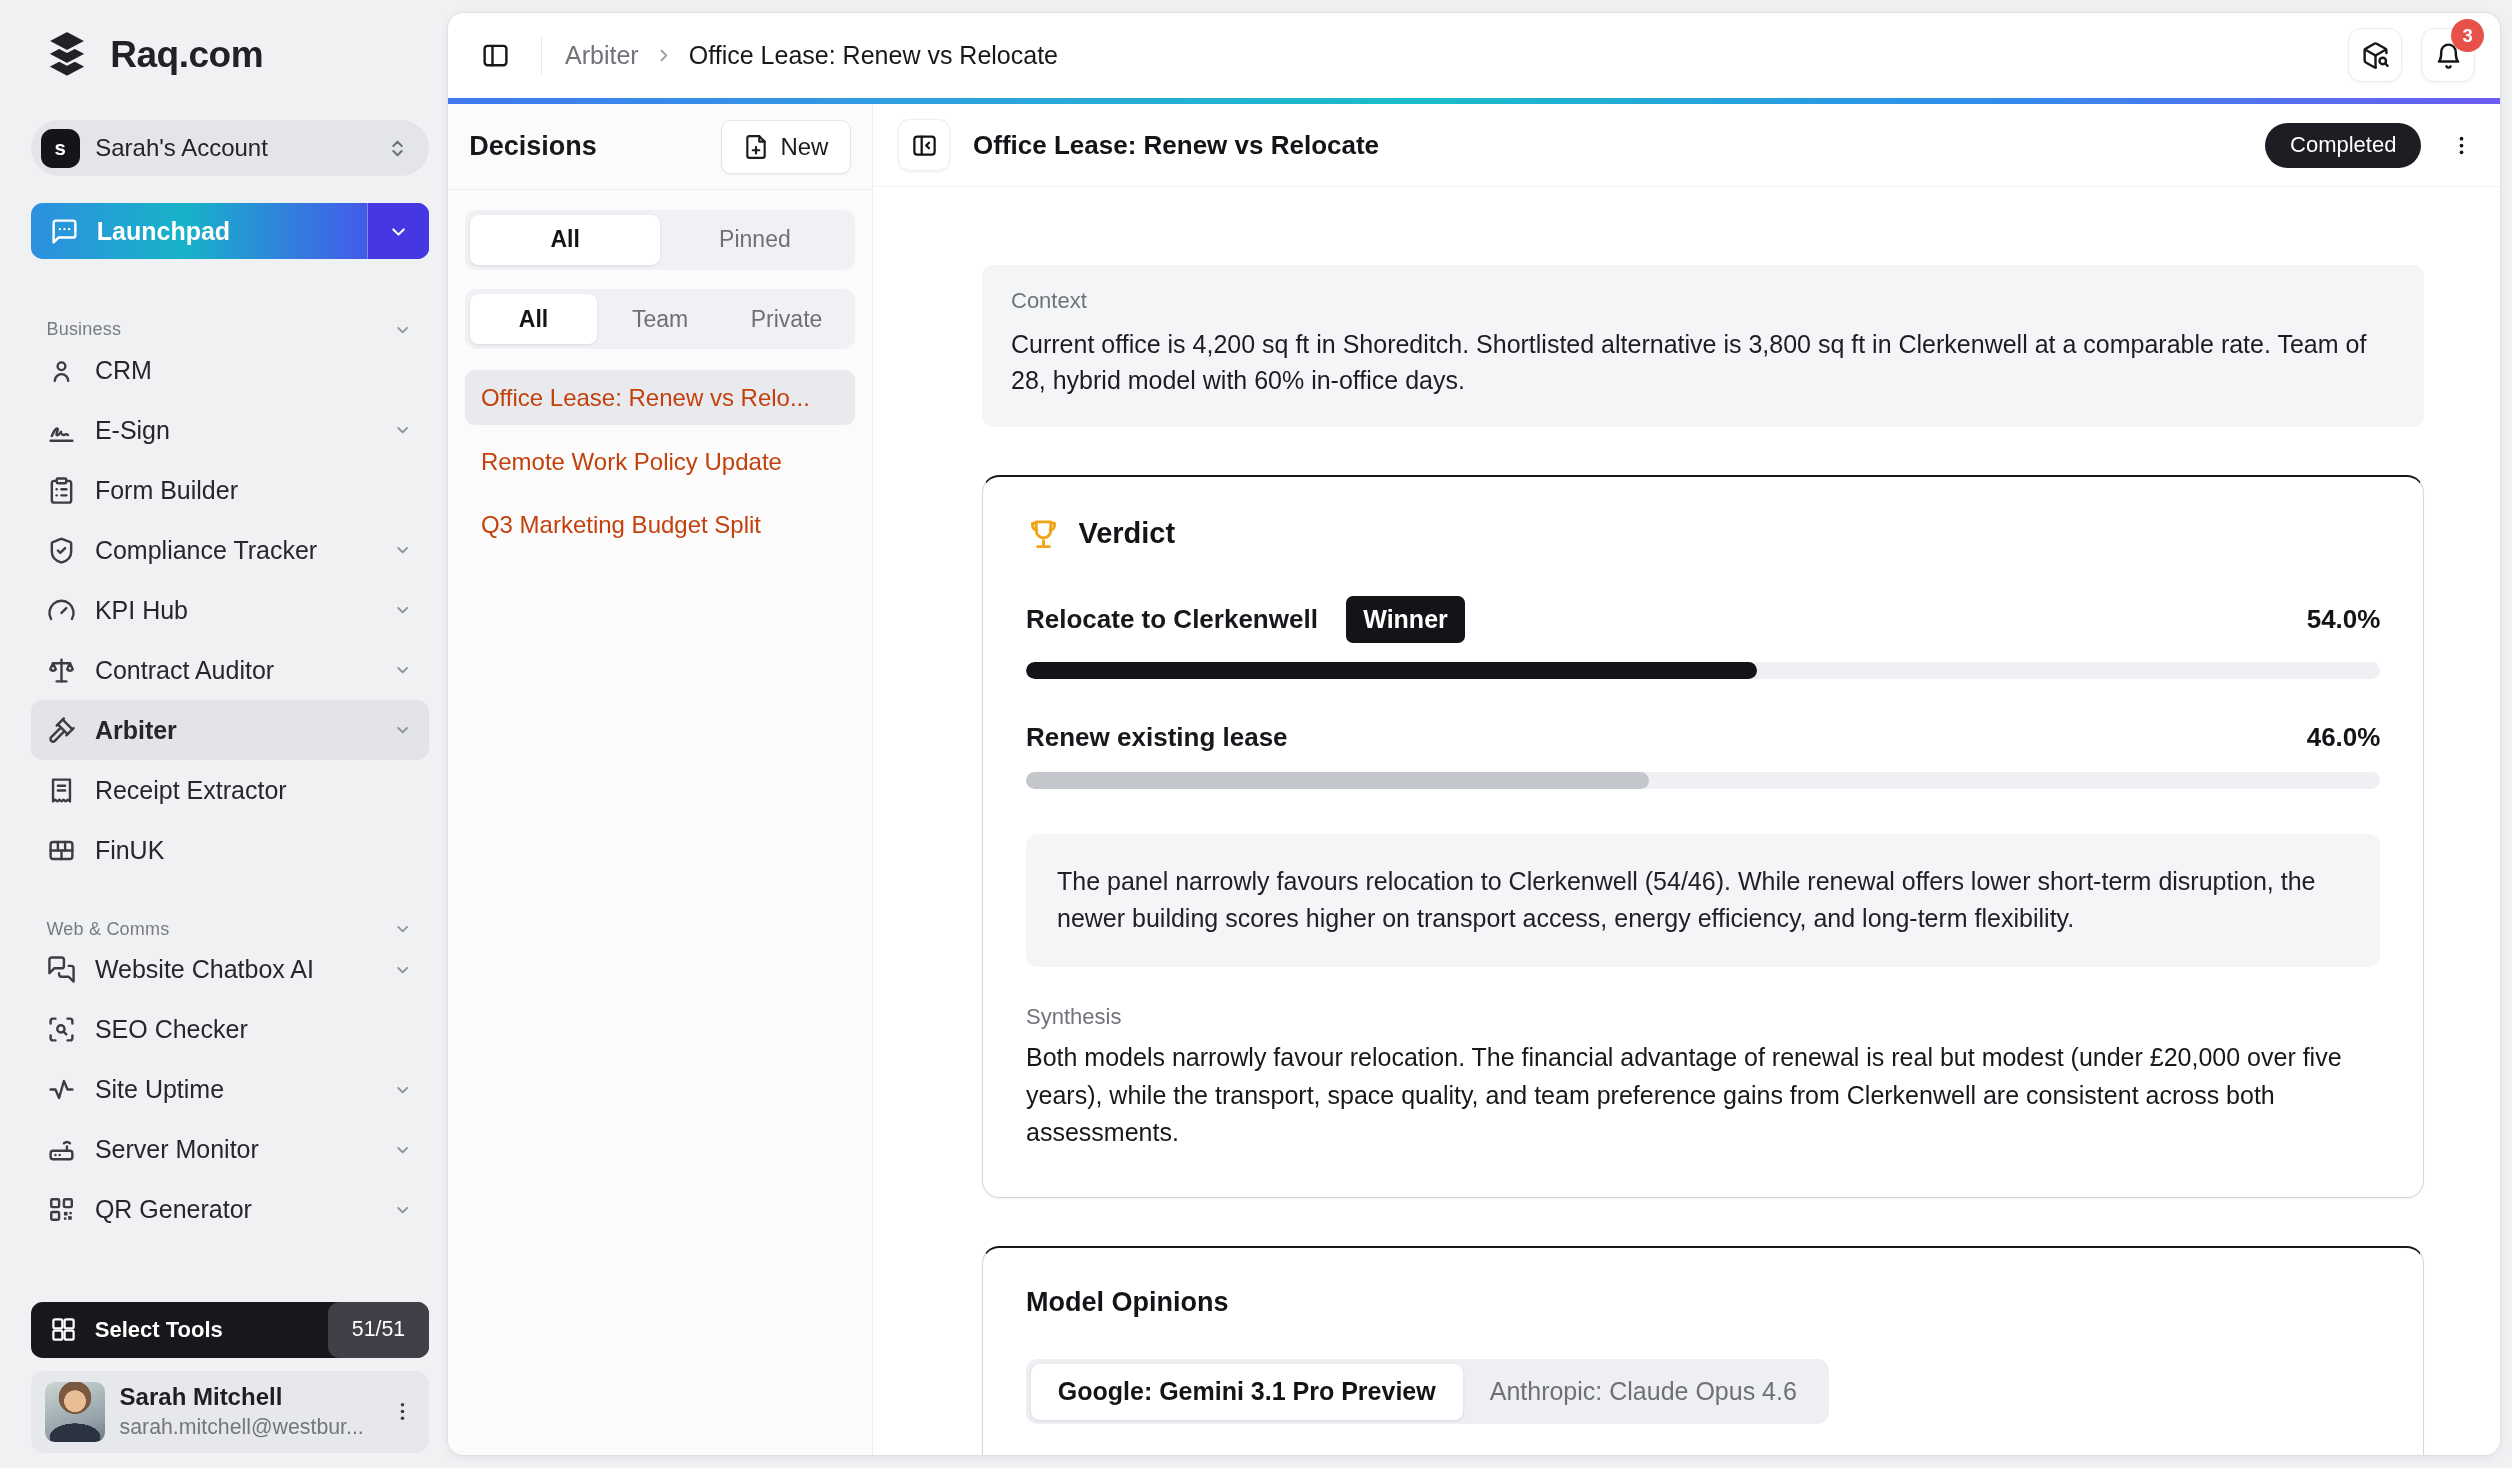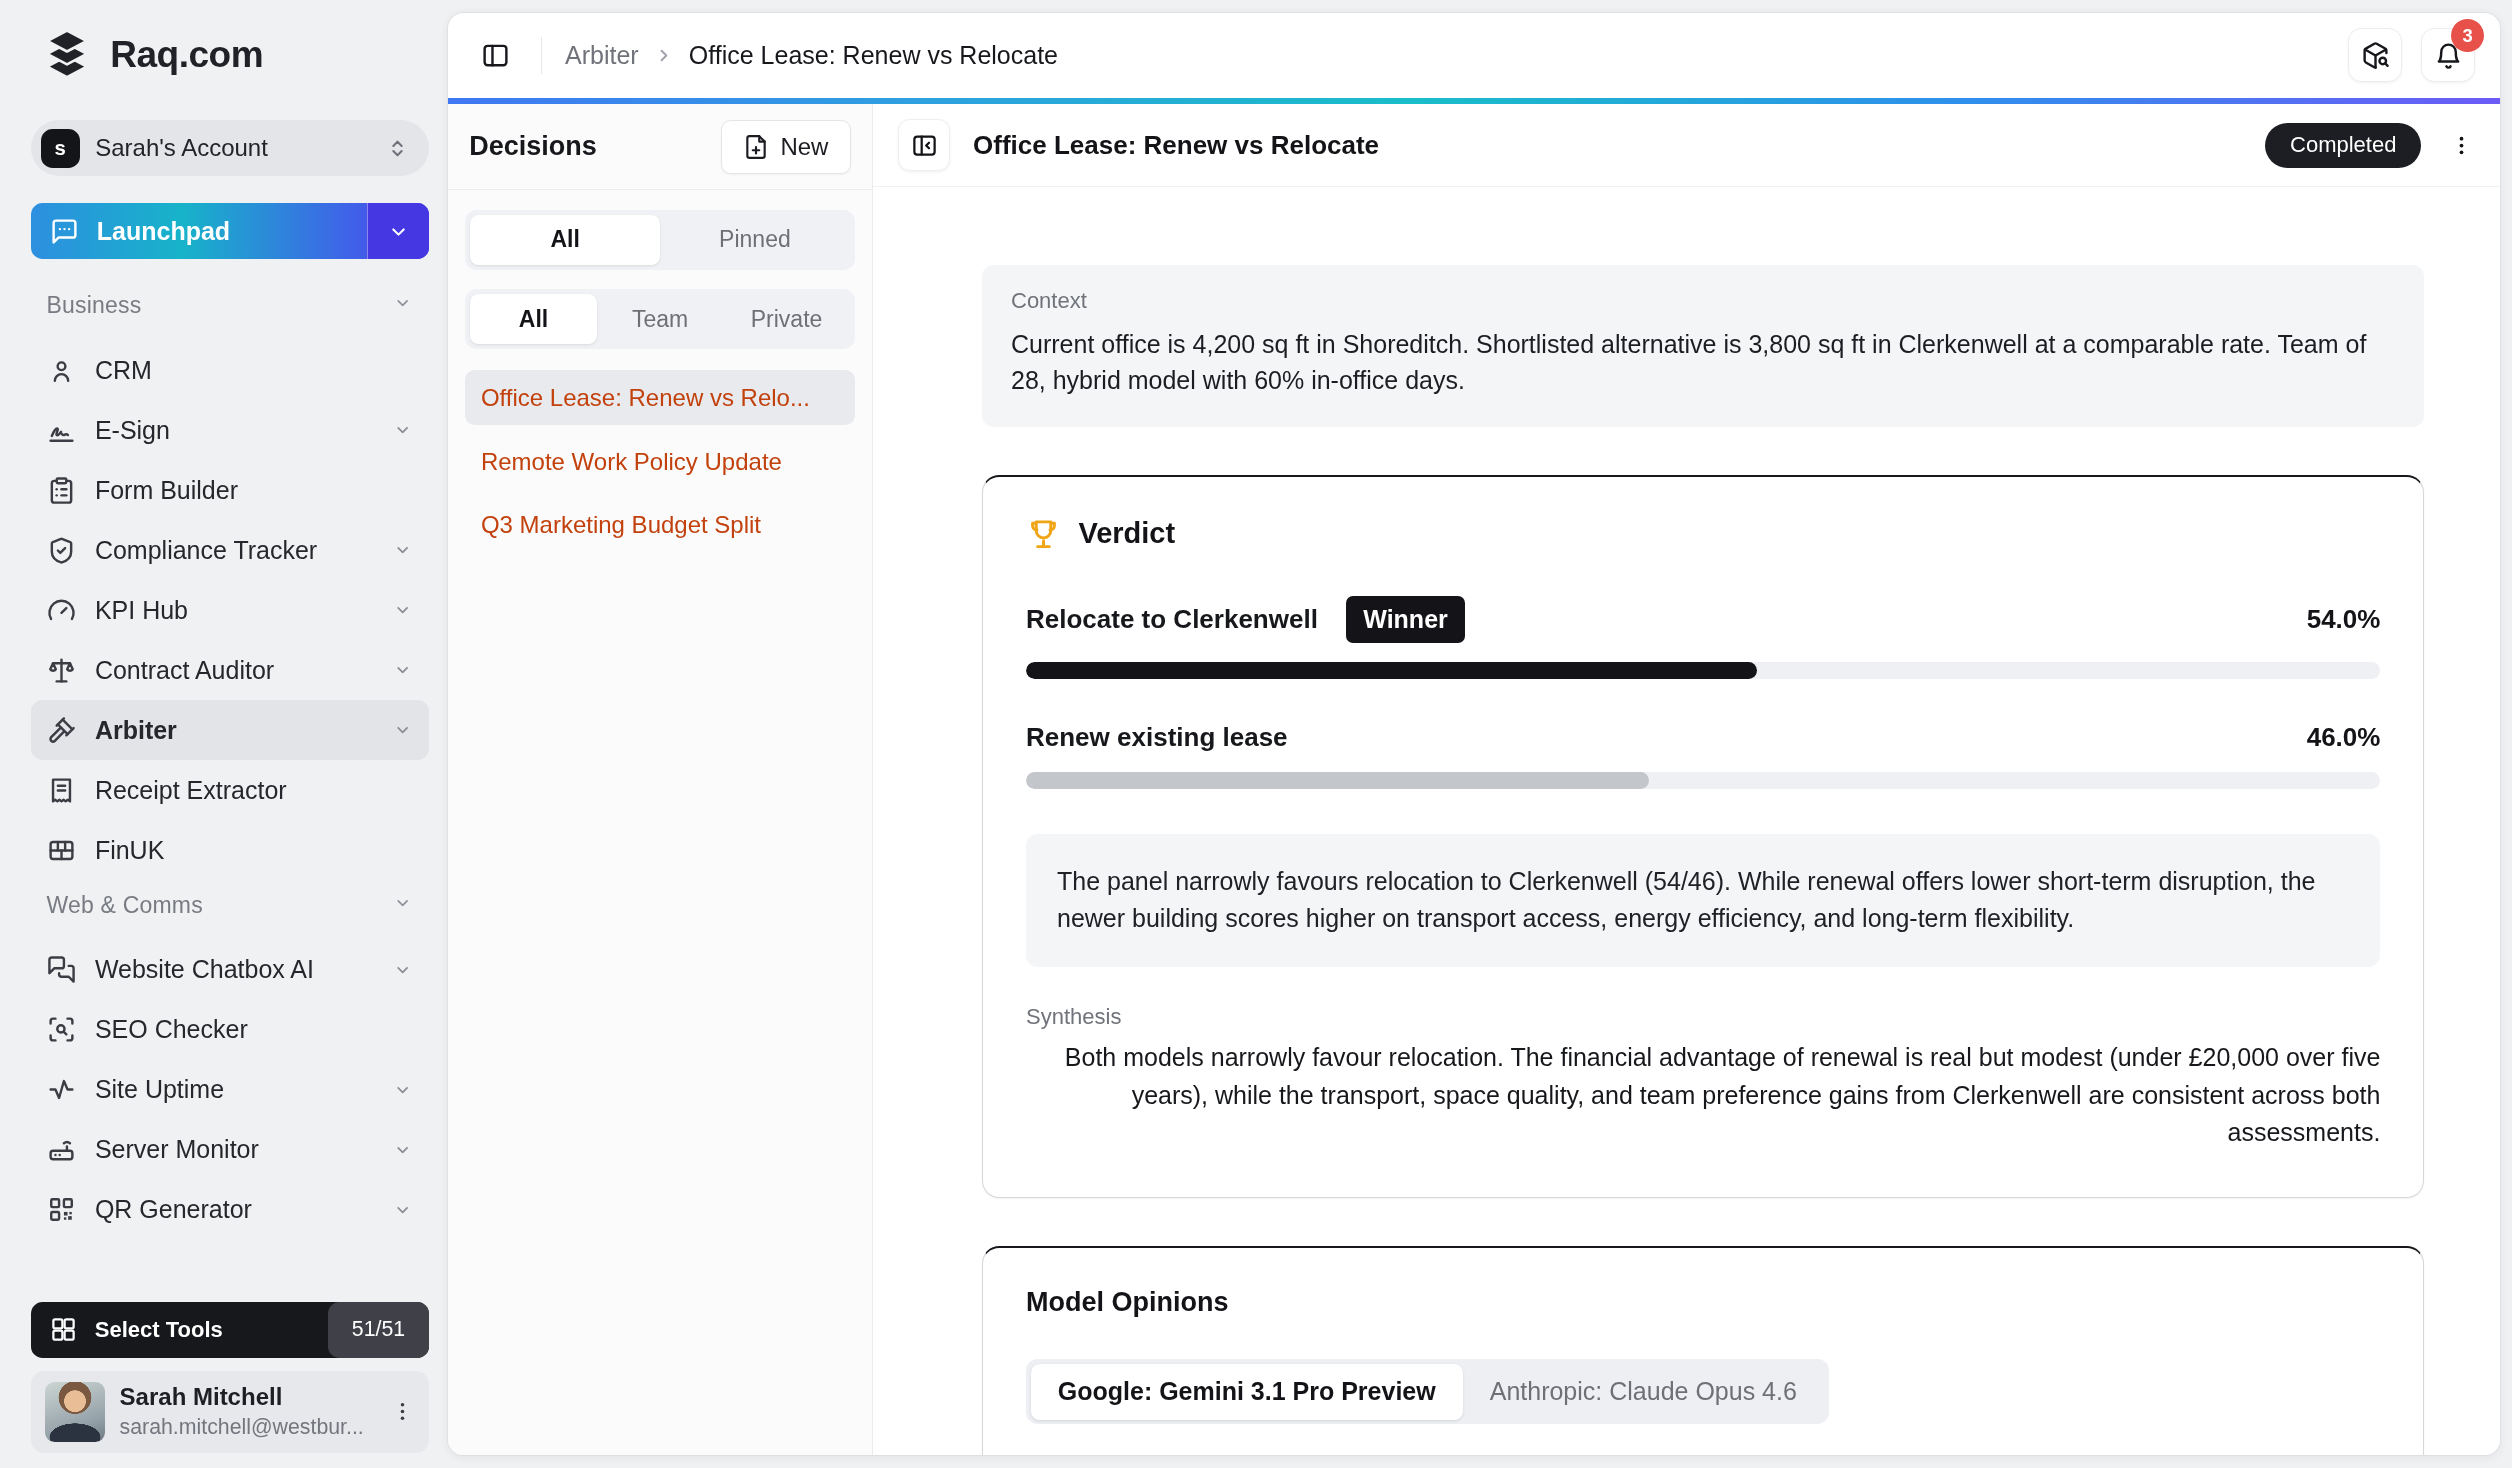--- a/index.html
+++ b/index.html
@@ -45,22 +45,22 @@
   .lp-main { flex:1; display:flex; align-items:center; gap:17.4px; padding:0 19.4px; }
   .lp-main svg { width:29px; height:29px; }
   .lp-label { font-size:25px; font-weight:600; }
   .lp-caret {
     width:62px; display:flex; align-items:center; justify-content:center;
     background:#4538e2; border-left:1px solid rgba(255,255,255,.4);
   }
   .lp-caret svg { width:25px; height:25px; }
 
   .section-row {
-    display:flex; align-items:flex-start; height:48px; padding:0 15.5px;
-    color:#797b83; font-size:23px; font-weight:500; letter-spacing:0.2px;
+    display:flex; align-items:flex-end; height:48px; padding:0 15.5px;
+    color:#797b83; font-size:18px; font-weight:500; letter-spacing:0.2px;
   }
   .section-row .chev { margin-left:auto; width:21.3px; height:21.3px; color:#90939b; }
 
   .nav-item {
     display:flex; align-items:center; gap:19.4px;
     height:60px; padding:0 15.5px; border-radius:11.6px;
     font-size:25px; font-weight:500; color:#26272c; cursor:pointer;
   }
   .nav-item .nicon { width:29px; height:29px; color:#3c3d44; flex:0 0 29px; }
   .nav-item .nicon svg { width:29px; height:29px; }
@@ -217,21 +217,21 @@
     margin-left:28px; background:#141418; color:#fff; border-radius:7px;
     padding:8.7px 17.4px; font-size:25px; font-weight:600;
   }
   .opt-pct { margin-left:auto; font-size:26px; font-weight:700; color:#141418; }
   .bar-track { margin-top:19.4px; height:16.5px; border-radius:8.7px; background:#eff0f3; overflow:hidden; }
   .bar-fill { height:100%; border-radius:8.7px; }
   .bar-fill.winner { background:#141418; }
   .bar-fill.loser { background:#c3c6cb; }
   .summary-box { margin-top:45px; background:#f4f5f7; border-radius:11.6px; padding:29px 31px; font-size:25px; line-height:1.5; color:#202126; }
   .synth-label { margin-top:37px; font-size:22px; color:#71737b; }
-  .synth-text { margin-top:9.7px; font-size:25px; line-height:1.5; color:#17181c;text-align:right; }
+  .synth-text { margin-top:9.7px; font-size:25px; line-height:1.5; color:#17181c; }
 
   .mo-title { font-size:27px; font-weight:700; color:#141418; }
   .mo-tabs { margin-top:41px; display:inline-flex; background:#edeff3; border-radius:11.6px; padding:4.8px; }
   .mo-tab { display:flex; align-items:center; padding:0 27px; height:56px; font-size:25px; color:#6e7076; border-radius:8.7px; cursor:pointer; }
   .mo-tab.active { background:#fff; color:#141418; font-weight:600; box-shadow:0 1px 2.9px rgba(20,22,30,.12); }
 </style>
 </head>
 <body>
 
 <div class="app">

